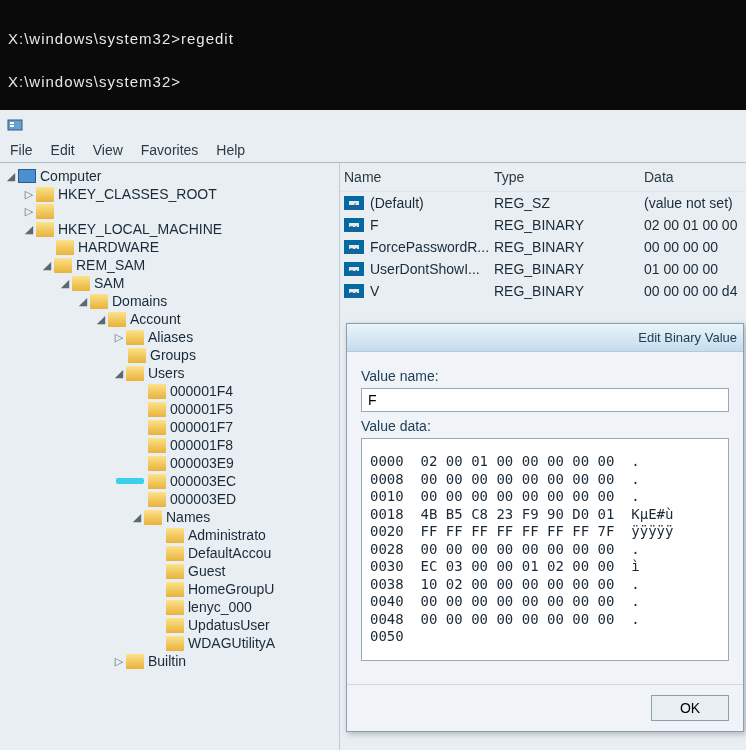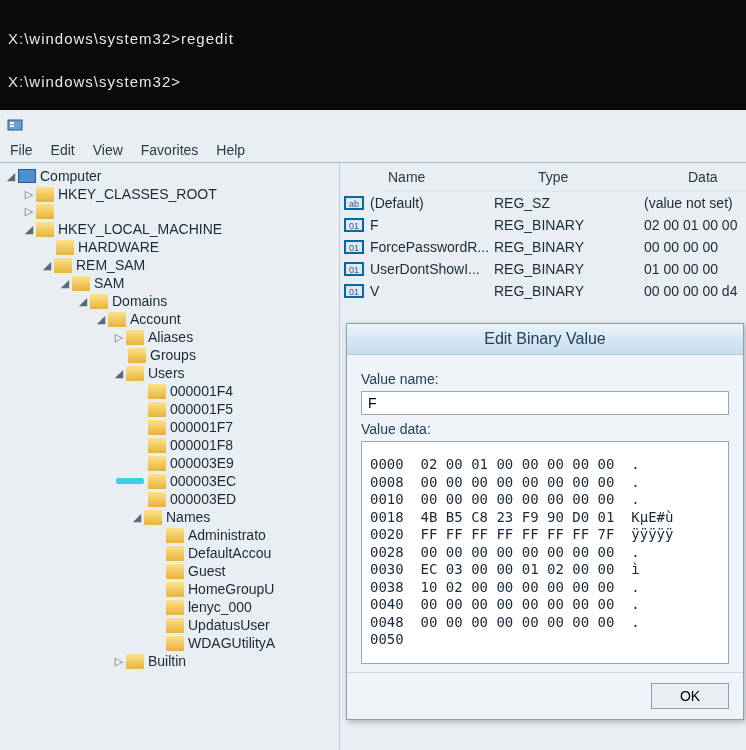--- a/index.html
+++ b/index.html
@@ -17,37 +17,37 @@
 
 .tree { width: 340px; border-right: 1px solid #c0ccd4; padding: 4px 0 4px 4px; font-size: 14px; color: #1a2a38; overflow: hidden; }
 .tree-item { display: flex; align-items: center; white-space: nowrap; padding: 1px 0; }
 .expander { width: 14px; text-align: center; color: #5a6a74; font-size: 11px; cursor: pointer; }
 .folder-icon { width: 18px; height: 15px; background: linear-gradient(180deg,#fce28a,#e8b23a); border-radius: 1px; margin-right: 4px; flex-shrink: 0; }
 .pc-icon { width: 18px; height: 14px; background: #4a90d0; border: 1px solid #2a5a90; margin-right: 4px; flex-shrink: 0; }
 .tree .label { cursor: default; }
 .highlight { display:inline-block; width:28px; height:6px; background:#3ad0e8; border-radius:2px; margin-right:4px; }
 
 .values { flex: 1; position: relative; }
-.col-head { display: flex; padding: 6px 4px; font-size: 14px; color: #2a3a44; border-bottom: 1px solid #dde4ea; margin-left: 44px; }
+.col-head { display: flex; padding: 6px 4px; font-size: 14px; color: #2a3a44; border-bottom: 1px solid #dde4ea; }
 .col-head .c1 { width: 150px; }
 .col-head .c2 { width: 150px; }
 .col-head .c3 { flex: 1; }
 .row { display: flex; padding: 3px 4px; font-size: 14px; color: #1a2a38; align-items: center; }
-.row .ic { width: 20px; height: 14px; margin-right: 6px; background: #e0e8ee; border: 2px solid #0369a1; font-size: 9px; line-height: 12px; text-align: center; color: #3a5a8a; }
+.row .ic { width: 20px; height: 14px; margin-right: 6px; background: #e0e8ee; border: 5px solid #0369a1; font-size: 9px; line-height: 12px; text-align: center; color: #3a5a8a; }
 .row .c1 { width: 150px; display:flex; align-items:center; }
 .row .c2 { width: 150px; }
 .row .c3 { flex: 1; }
 
 .dialog { position: absolute; top: 160px; left: 6px; right: 2px; background: #f0f4f8; border: 1px solid #8aa0b0; box-shadow: 2px 2px 6px rgba(0,0,0,.25); }
-.dlg-title { background: linear-gradient(180deg,#eaf4fa,#c4dcec); text-align: center; padding: 6px; font-size: 16px; color: #20405a; border-bottom: 1px solid #b8c8d4; }
+.dlg-title { background: linear-gradient(180deg,#eaf4fa,#c4dcec); text-align: right; padding: 6px; font-size: 13px; color: #20405a; border-bottom: 1px solid #b8c8d4; }
 .dlg-body { padding: 10px 14px 8px 14px; font-size: 14px; color: #20405a; }
 .dlg-label { margin: 6px 0 4px 0; }
 .dlg-input { width: 100%; border: 1px solid #96aab8; padding: 3px 6px; font-size: 14px; background: #fff; }
 .hex { width: 100%; border: 1px solid #96aab8; background:#fff; padding: 14px 8px; font-family: "Consolas", monospace; font-size: 14px; color: #1a2a38; white-space: pre; line-height: 1.25; overflow:hidden; }
-.dlg-btns { display:flex; justify-content:flex-end; padding: 10px 14px; gap: 10px; border-top: 1px solid #d0d8de; }
+.dlg-btns { display:flex; justify-content:flex-end; padding: 10px 14px; gap: 10px; border-top: 1px solid #d0d8de; margin-top: 15px; }
 .btn { min-width: 78px; padding: 4px 12px; border: 1px solid #8aa0b0; background: #e8eef2; font-size: 14px; text-align:center; }
 </style>
 </head>
 <body>
 
 <div class="cmd">
   <div class="cmd-line">X:\windows\system32&gt;regedit</div>
   <div class="cmd-line"></div>
   <div class="cmd-line">X:\windows\system32&gt;</div>
 </div>

